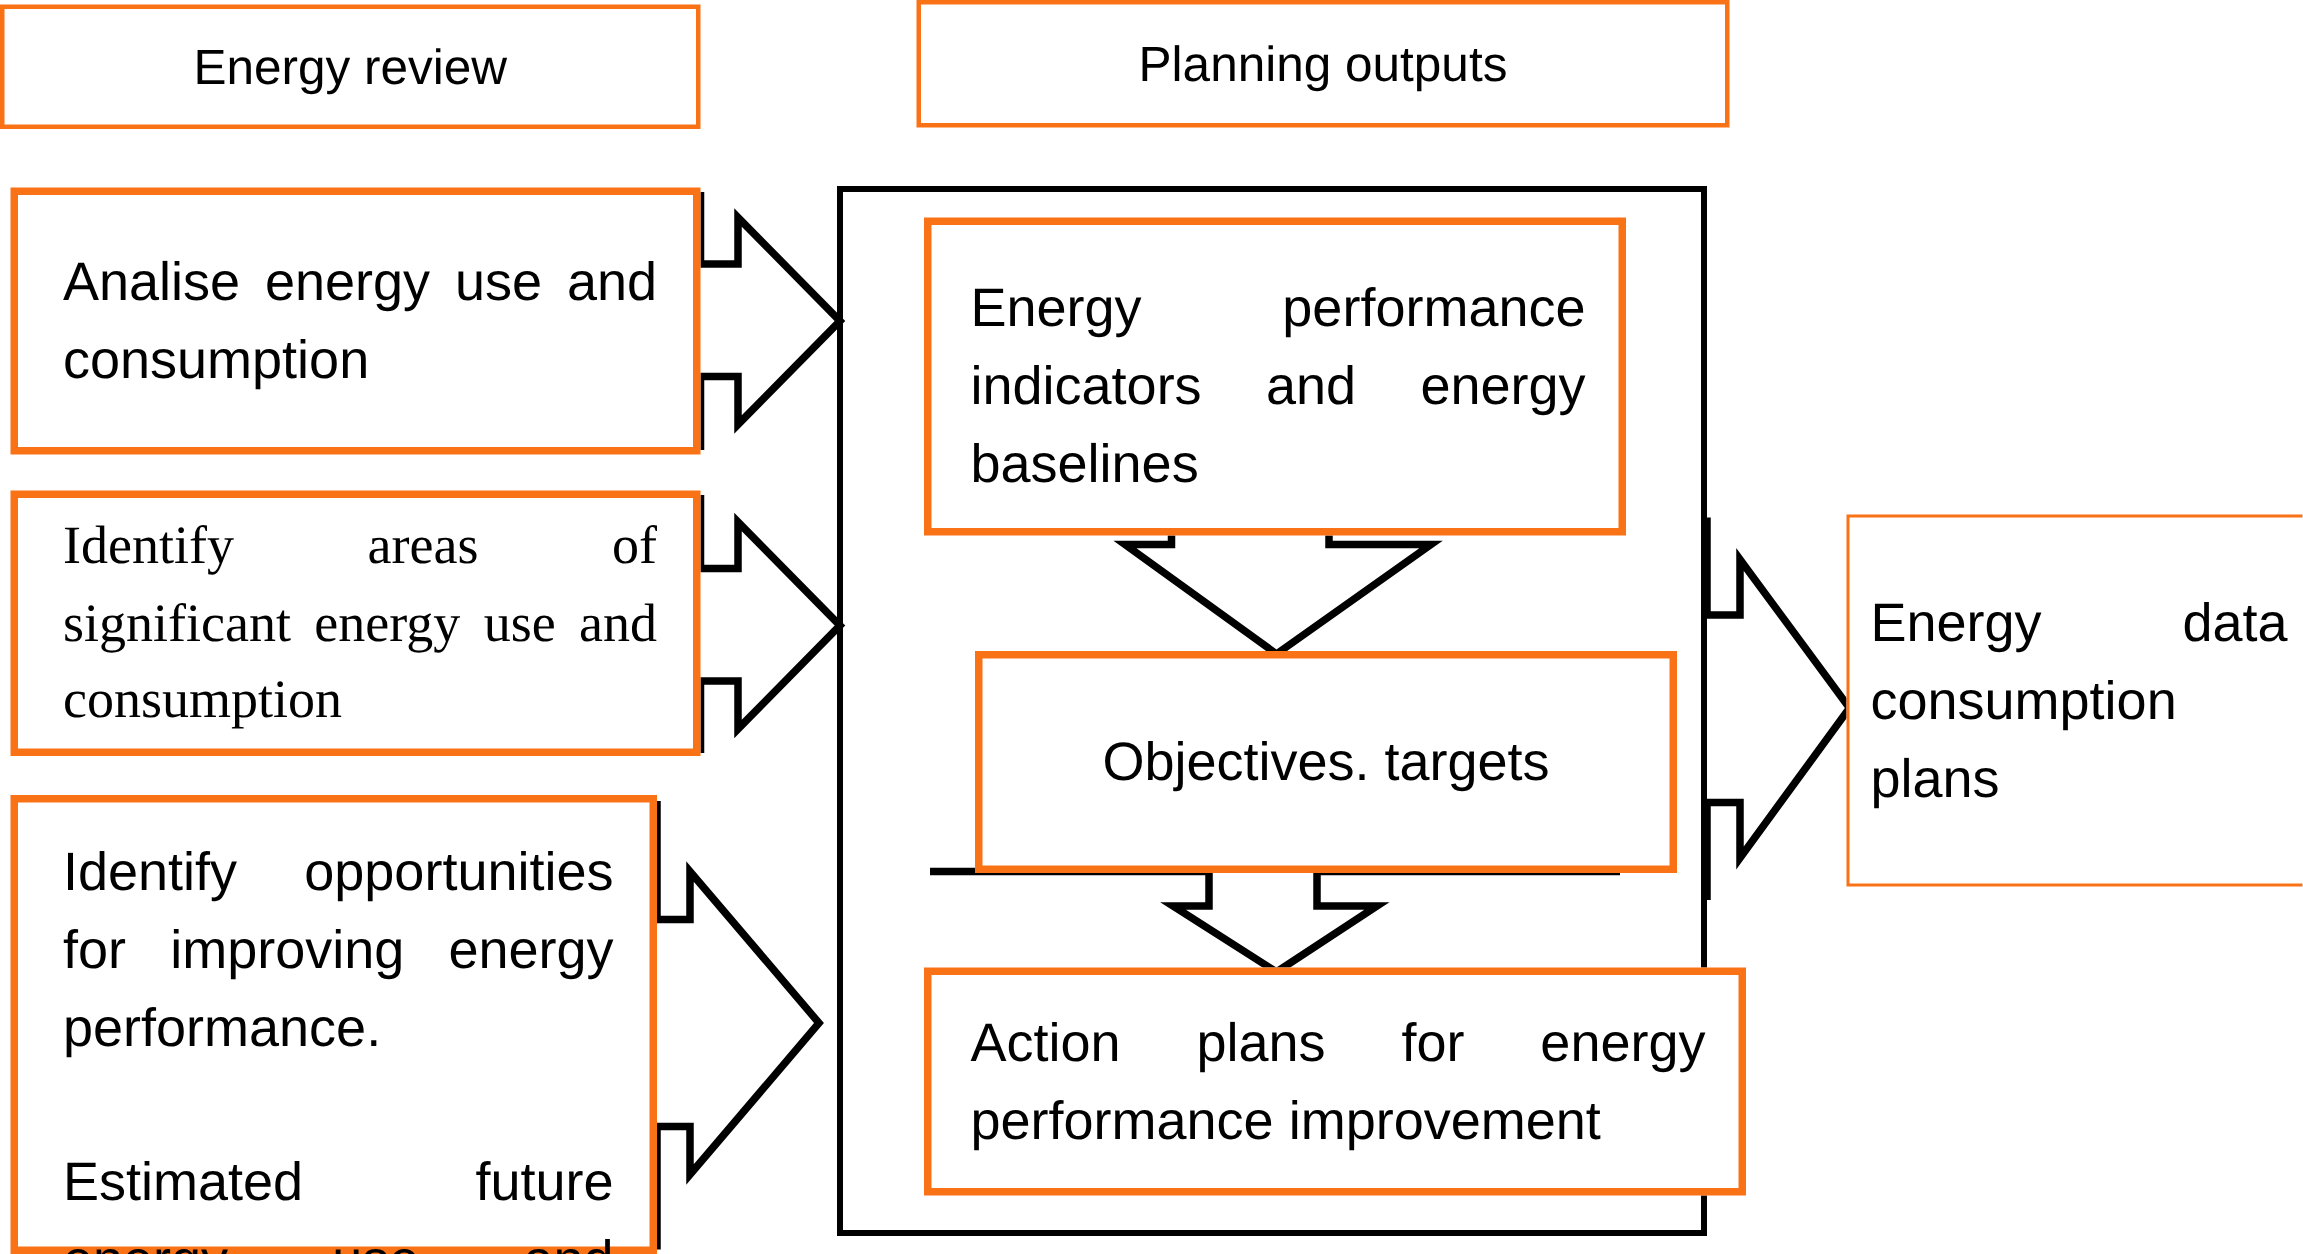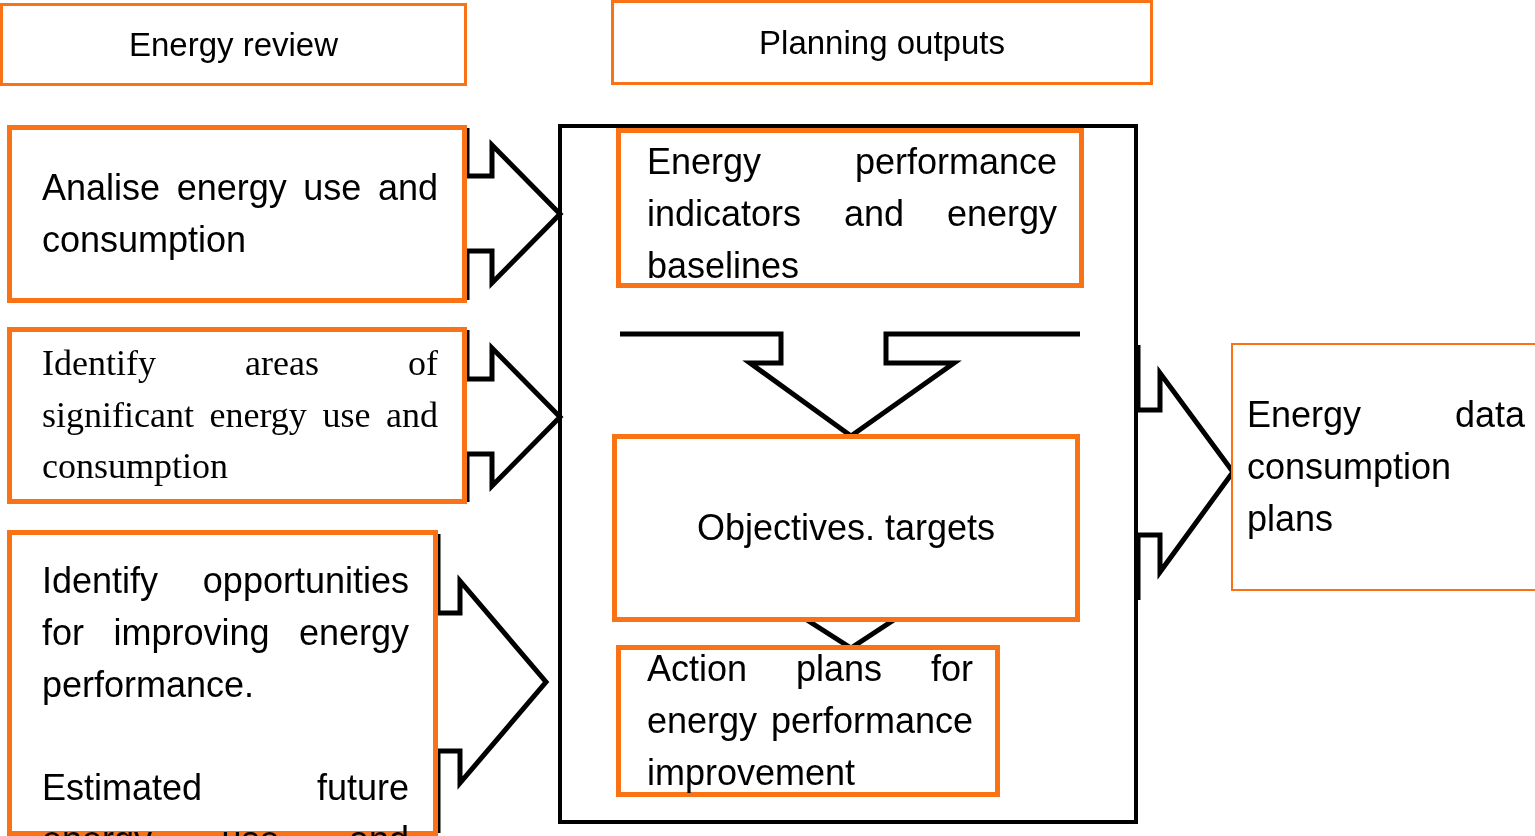--- a/index.html
+++ b/index.html
@@ -82,30 +82,30 @@
   
   #planning-container {
     position: absolute;
     left: 558px; top: 124px; width: 580px; height: 700px;
     box-sizing: border-box;
     border: 4px solid #000000;
     background: #ffffff;
     z-index: 1;
   }
   #box-epi {
-    left: 616px; top: 128px; width: 468px; height: 160px;
+    left: 616px; top: 145px; width: 468px; height: 212px;
     padding: 12px 22px 0 26px;
   }
   #box-objectives {
-    left: 612px; top: 434px; width: 468px; height: 188px;
+    left: 650px; top: 434px; width: 468px; height: 148px;
     padding: 0 22px;
     justify-content: center;
   }
   #box-action-plans {
-    left: 616px; top: 645px; width: 384px; height: 152px;
+    left: 616px; top: 645px; width: 548px; height: 152px;
     padding: 0 22px 0 26px;
   }
   
   #box-data-collection {
     left: 1231px; top: 343px; width: 310px; height: 248px;
     border-width: 2px;
     padding: 0 14px 0 14px;
   }
   
   #arrows {

